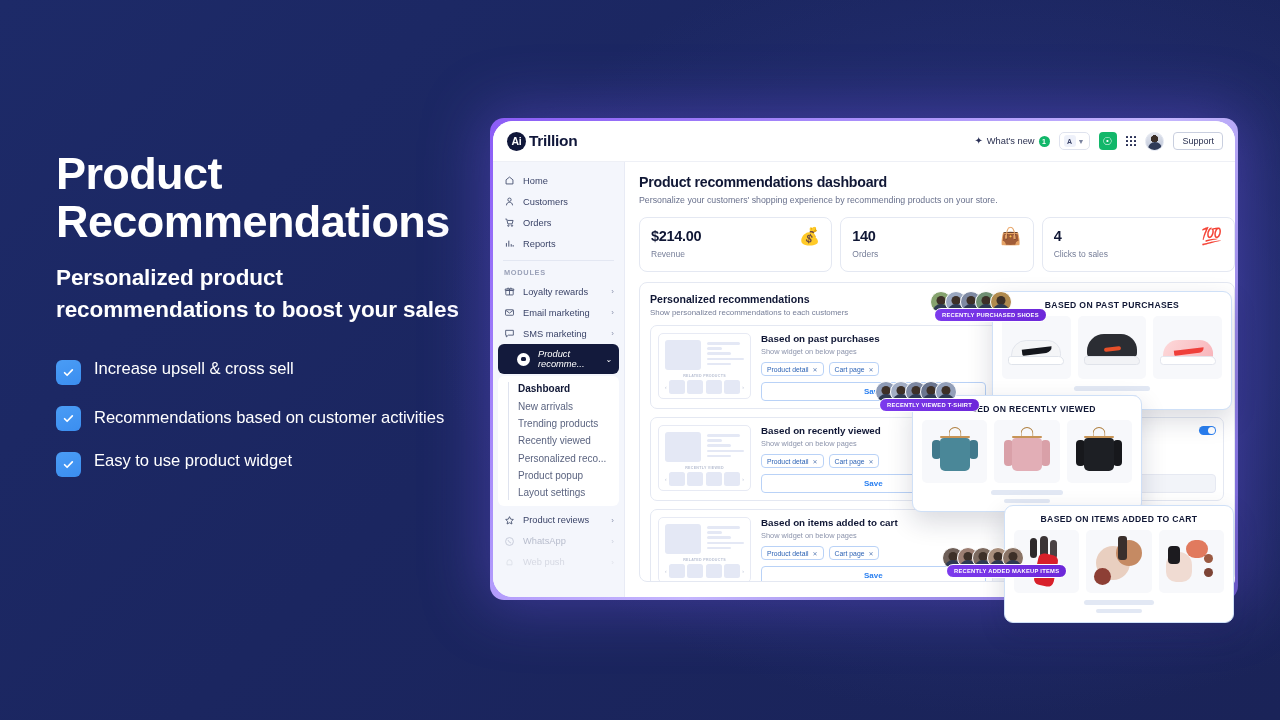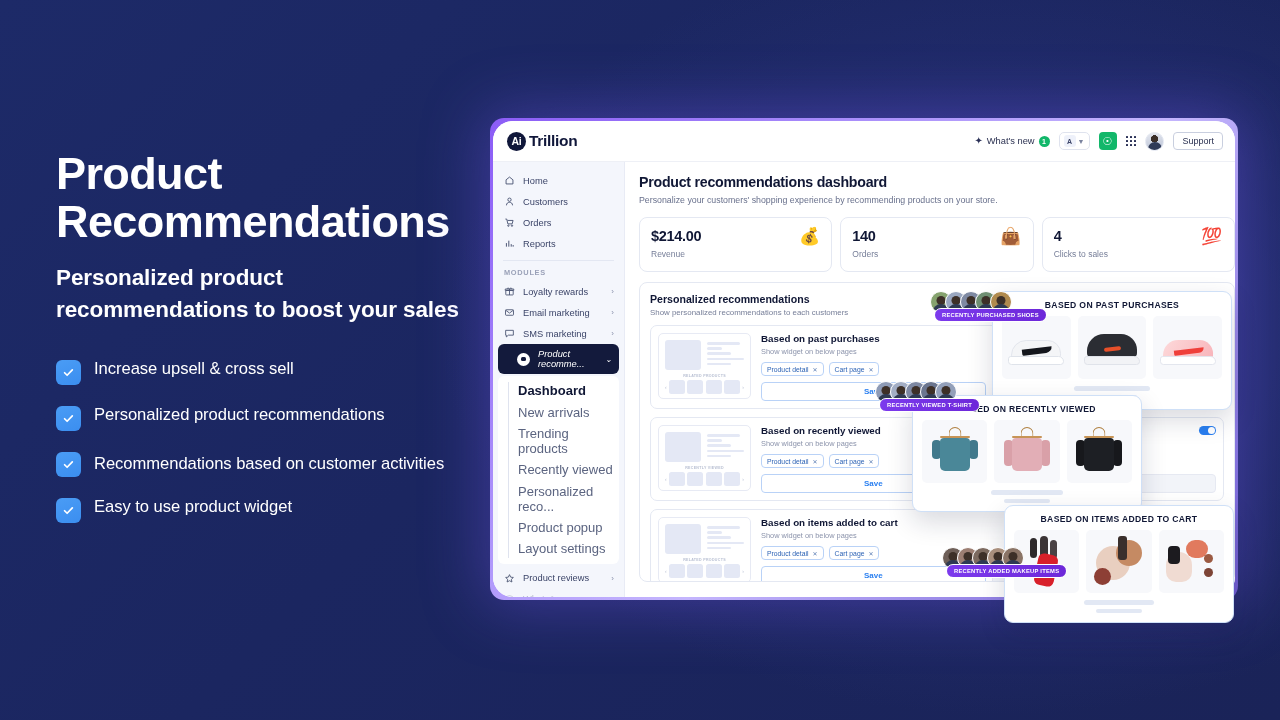--- a/index.html
+++ b/index.html
@@ -202,21 +202,21 @@
   }
   .sub-list {
     background:#fff; margin: 2px 5px 4px 5px; border-radius:6px;
     padding: 4px 0 4px 0; position: relative;
   }
   .sub-list::before {
     content:""; position:absolute; left:10px; top:6px; bottom:6px;
     width:1px; background:#dfe3ef;
   }
   .sub-item {
-    font-size: 13px; color:#5b6480;
+    font-size: 10px; color:#5b6480;
     padding: 3.2px 0 3.2px 20px;
   }
   .sub-item.current { color:#101735; font-weight:700; }
   .nav-item.dim { color:#b8bdcd; }
   .nav-item.dim .ico { color:#c2c7d6; }
   .nav-item.dim .nav-chev { color:#ccd1de; }
   .nav-item.dimmer { color:#d6d9e3; }
   .nav-item.dimmer .ico { color:#dcdfe8; }
   .nav-item.dimmer .nav-chev { color:#e0e3eb; }
 
@@ -379,28 +379,20 @@
   <div class="headline">Product Recommendations</div>
   <div class="subhead">Personalized product recommendations to boost your sales</div>
   <div class="bullets">
     <div class="bullet">
       <span class="check-box">
         <svg width="13" height="13" viewBox="0 0 16 16">
             <path d="M3.2 8.3l3.1 3.1 6.4-6.6" stroke="#fff" stroke-width="2.1" fill="none" stroke-linecap="round" stroke-linejoin="round"></path>
           </svg>
       </span>
       <span class="bullet-text">Increase upsell &amp; cross sell</span>
-    </div>
-    <div class="bullet">
-      <span class="check-box">
-        <svg width="13" height="13" viewBox="0 0 16 16">
-            <path d="M3.2 8.3l3.1 3.1 6.4-6.6" stroke="#fff" stroke-width="2.1" fill="none" stroke-linecap="round" stroke-linejoin="round"></path>
-          </svg>
-      </span>
-      <span class="bullet-text">Personalized product recommendations</span>
     </div>
     <div class="bullet two-line">
       <span class="check-box">
         <svg width="13" height="13" viewBox="0 0 16 16">
             <path d="M3.2 8.3l3.1 3.1 6.4-6.6" stroke="#fff" stroke-width="2.1" fill="none" stroke-linecap="round" stroke-linejoin="round"></path>
           </svg>
       </span>
       <span class="bullet-text">Recommendations based on customer activities</span>
     </div>
     <div class="bullet">

